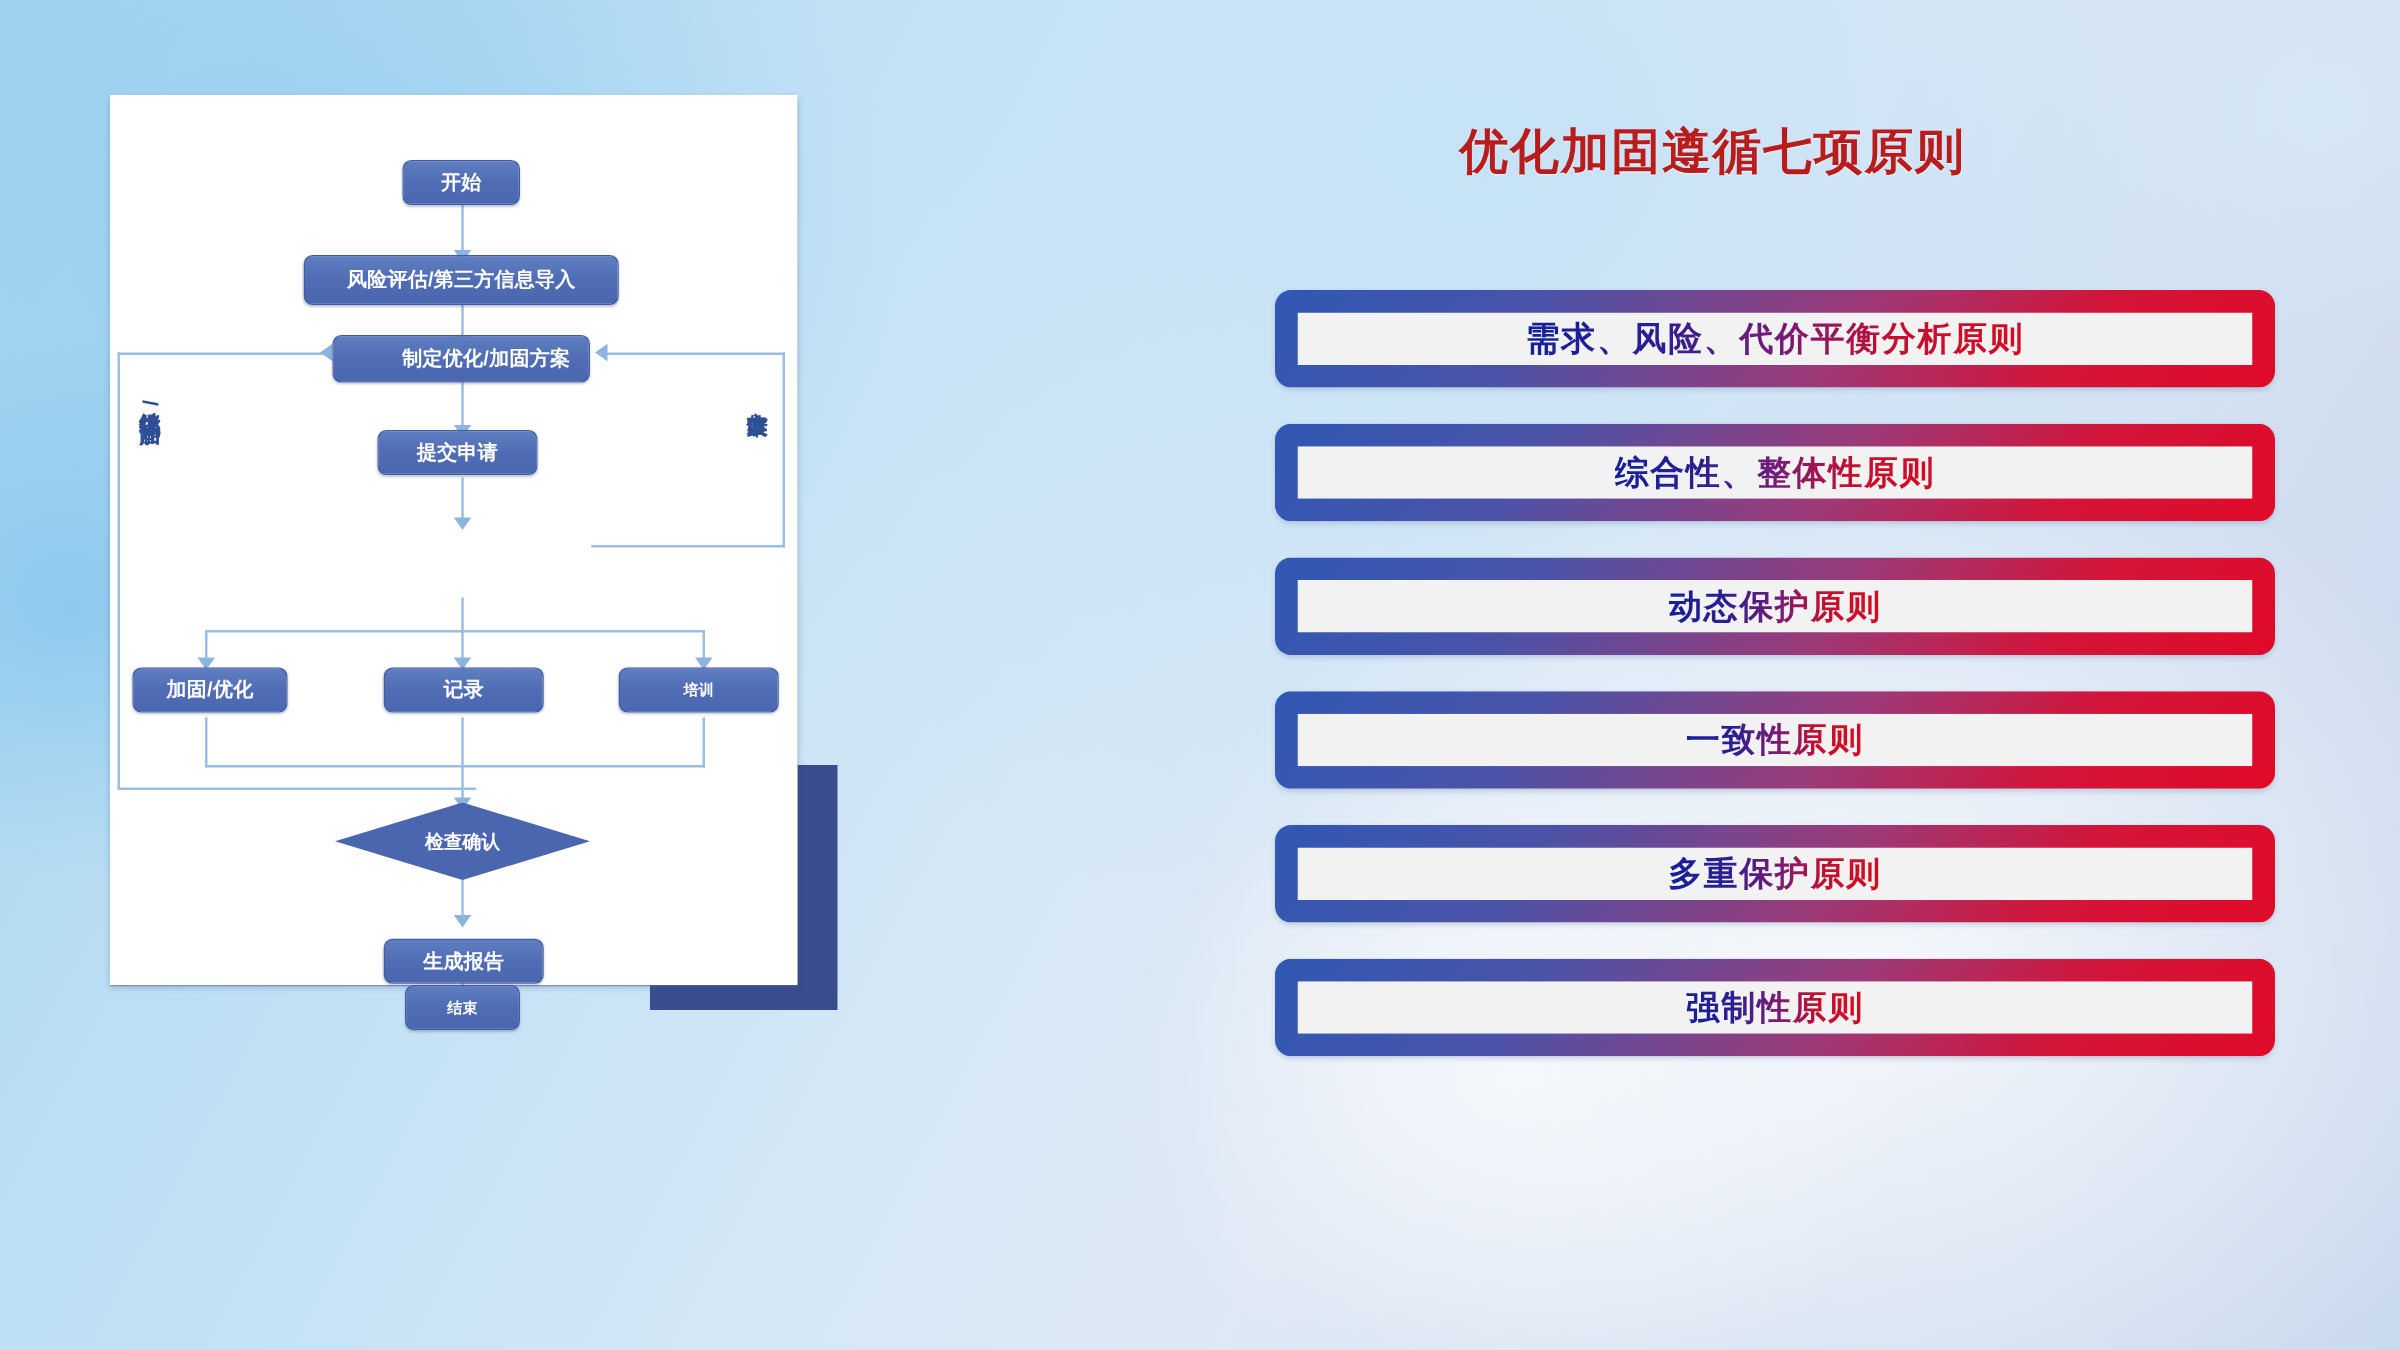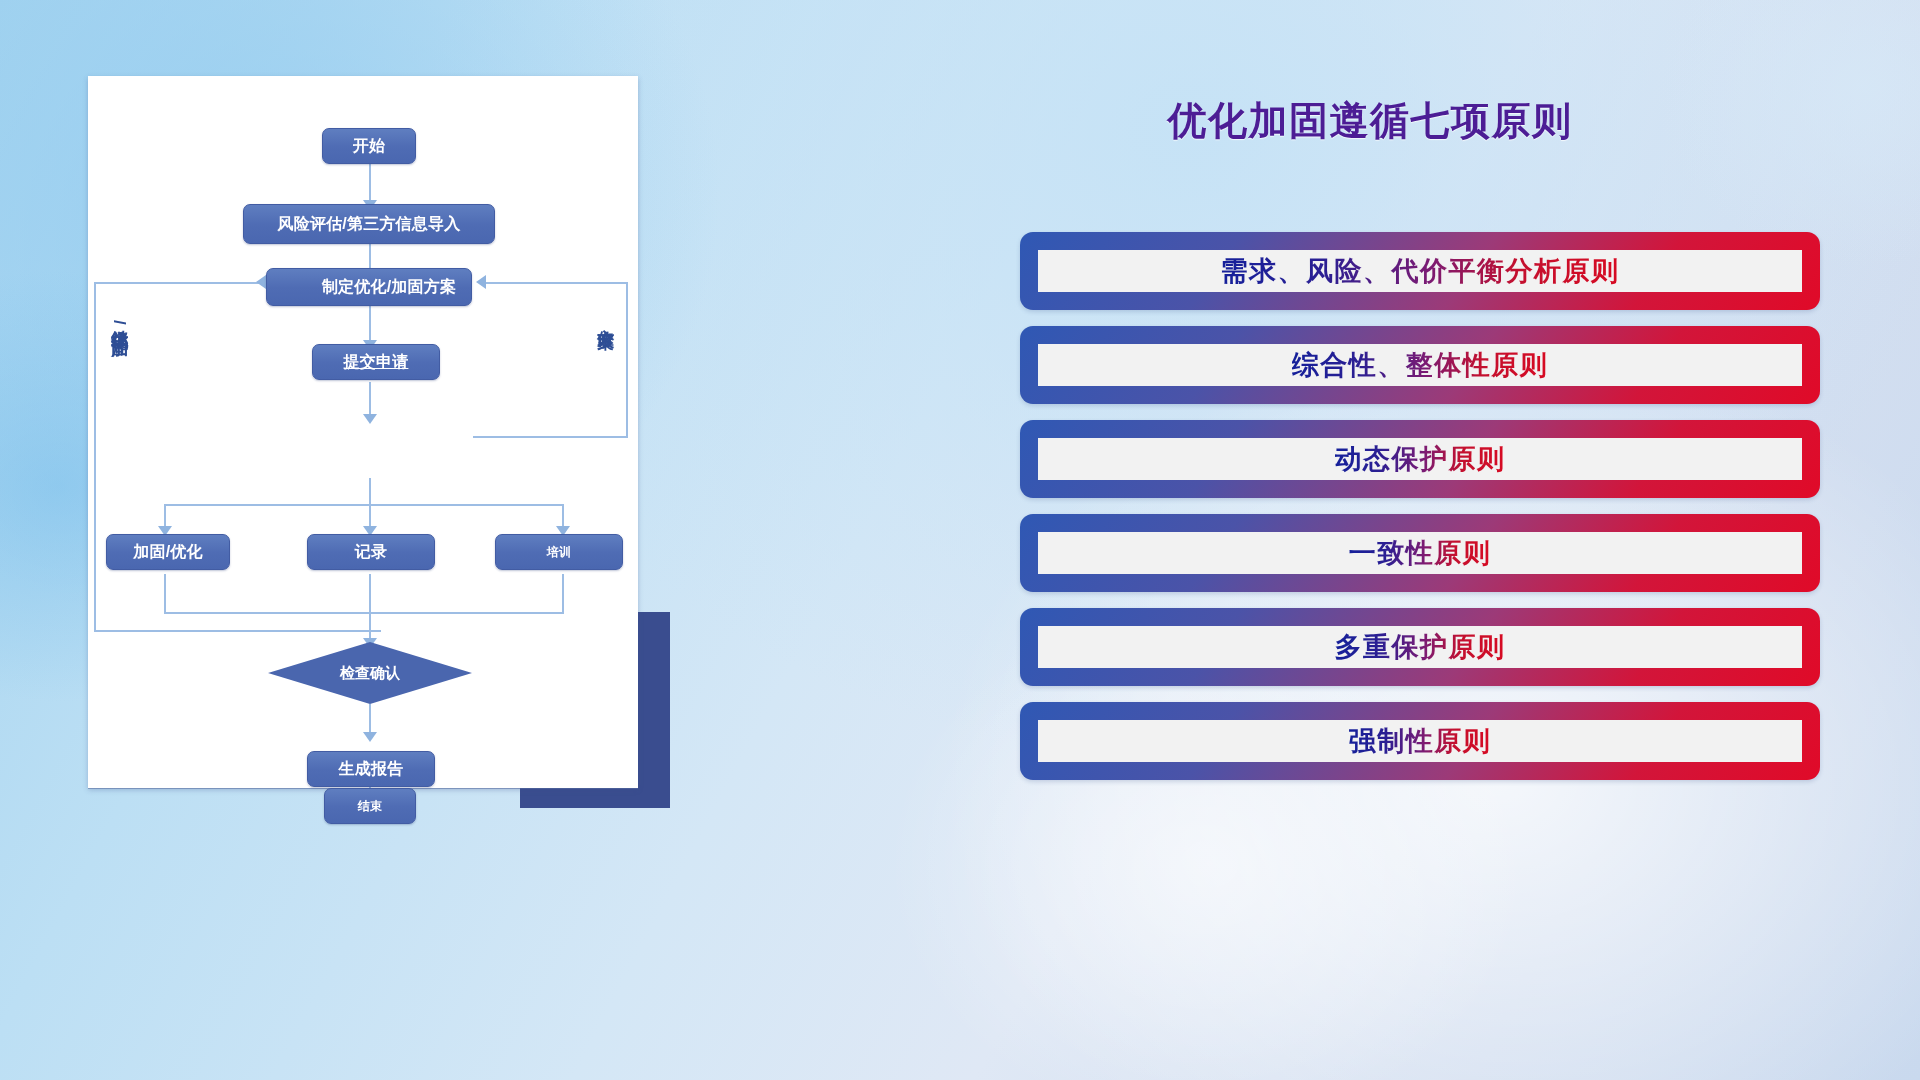--- a/index.html
+++ b/index.html
@@ -75,28 +75,28 @@
     border-bottom:7px solid transparent;
     border-right:10px solid #8fb3df;
   }
 
   
   .right-pane{ position:absolute; left:1020px; top:80px; width:820px; height:930px; }
   .pane-title{
     position:absolute; left:0; top:14px; width:700px;
     text-align:center;
     font-size:39px; font-weight:700;
-    color:#4c1d95;
+    color:#b91c1c;
     letter-spacing:1.5px;
     text-shadow:0 1px 1px rgba(255,255,255,.75);
   }
   .cards{ position:absolute; left:0; top:152px; width:800px; }
   .pcard{
     position:relative;
-    height:78px; margin-bottom:16px;
+    height:78px; margin-bottom:29px;
     border-radius:13px;
     background:#f2f2f2;
     padding:18px;
     background-image:linear-gradient(#f2f2f2,#f2f2f2),
                      linear-gradient(125deg,#2f58b4 0%,#4b53a8 26%,#9c3a78 56%,#d2153a 78%,#e00a28 100%);
     background-origin:border-box;
     background-clip:content-box, border-box;
     box-shadow:0 2px 4px rgba(70,95,150,.22);
     display:flex; align-items:center; justify-content:center;
   }
@@ -165,21 +165,21 @@
 
     <div class="ln lnv" style="left:281px;top:692px;height:24px;"></div>
     <div class="arrow" style="left:275px;top:712px;"></div>
 
     <div class="node" style="left:234px;top:52px;width:94px;height:36px;font-size:16px;">开始</div>
 
     <div class="node" style="left:155px;top:128px;width:252px;height:40px;font-size:16px;">风险评估/第三方信息导入</div>
 
     <div class="node" style="left:178px;top:192px;width:206px;height:38px;font-size:16px;padding-left:40px;">制定优化/加固方案</div>
 
-    <div class="node" style="left:224px;top:268px;width:128px;height:36px;font-size:16px;text-decoration:underline;">提交申请</div>
+    <div class="node" style="left:214px;top:268px;width:128px;height:36px;font-size:16px;">提交申请</div>
 
 
     <div class="node" style="left:18px;top:458px;width:124px;height:36px;font-size:16px;">加固/优化</div>
 
     <div class="node" style="left:219px;top:458px;width:128px;height:36px;font-size:16px;">记录</div>
 
     <div class="node" style="left:407px;top:458px;width:128px;height:36px;font-size:12px;">培训</div>
 
     <div class="diamond" style="left:180px;top:566px;width:204px;height:62px;font-size:15px;">检查确认</div>
 

